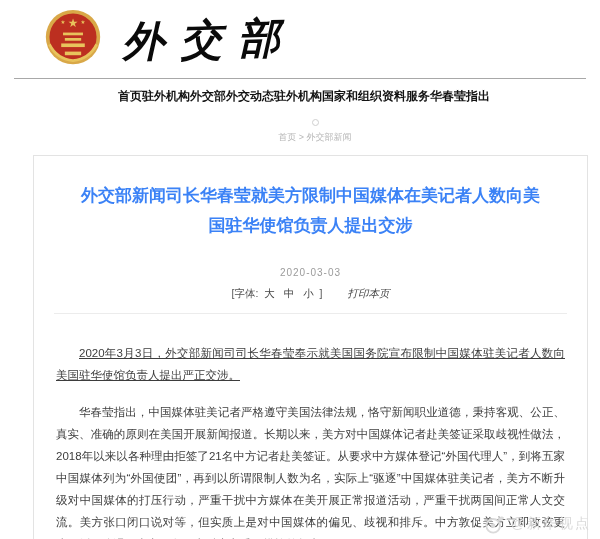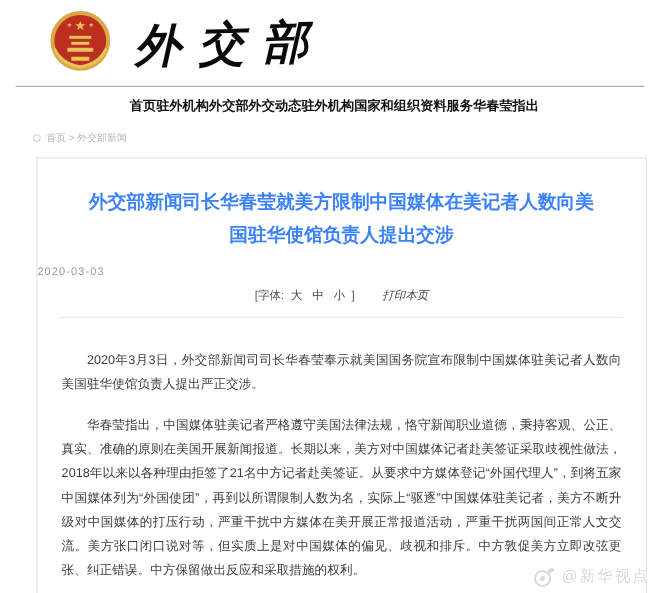--- a/index.html
+++ b/index.html
@@ -14,40 +14,40 @@
                  margin-top:4px; transform:rotate(-1.5deg); }
 
   
   .nav-rule { border-top:1px solid #a8a8a8; margin:0 14px; }
   .mainnav { display:flex; justify-content:center; padding:9px 22px 6px 30px; }
   .mainnav .nav-item { font-size:12px; font-weight:bold; color:#141414; cursor:pointer;
                        white-space:nowrap; }
 
   
   .breadcrumb { display:flex; align-items:center; gap:5px; margin:8px 0 0 30px;
-                color:#b7b7b7; font-size:9px; }
+                color:#b7b7b7; font-size:9px;flex-direction:column; }
   .crumb-dot { width:7px; height:7px; border:1px solid #cfcfcf; border-radius:50%;
                display:inline-block; }
 
   
   .article-box { margin:11px 12px 0 33px; border:1px solid #e3e3e3; background:#fff;
                  height:500px; position:relative; }
   .article-title { width:470px; margin:25px auto 0; text-align:center; font-weight:bold;
                    font-size:17px; line-height:1.75; color:#3b82f6; }
-  .article-date { text-align:left; margin-top:13px; font-size:10px; color:#9b9b9b;
+  .article-date { text-align:center; margin-top:26px; font-size:10px; color:#9b9b9b;
                   letter-spacing:1px; }
   .font-controls { text-align:center; margin-top:9px; font-size:10.5px; color:#555; }
   .font-controls .sz { margin:0 3px; cursor:pointer; color:#444; }
   .font-controls .print { margin-left:22px; cursor:pointer; color:#444;font-style:italic; }
   .ctrl-divider { height:1px; background:#ececec; margin:12px 20px 0; }
 
   .body-text { padding:0 22px; }
   .body-text p { margin-top:15px; font-size:11.5px; line-height:22px; color:#3d3d3d;
                  text-align:justify; text-indent:2em; }
-  .body-text p:first-child { margin-top:28px; }
+  .body-text p:first-child { margin-top:28px;text-decoration:underline; }
 
   
   .watermark { position:absolute; right:9px; bottom:5px; display:flex; align-items:center;
                gap:5px; color:#dadada; font-size:14px; letter-spacing:2px; }
   .wm-icon { width:22px; height:20px; }
 </style>
 </head>
 <body>
 
 <div class="masthead">

